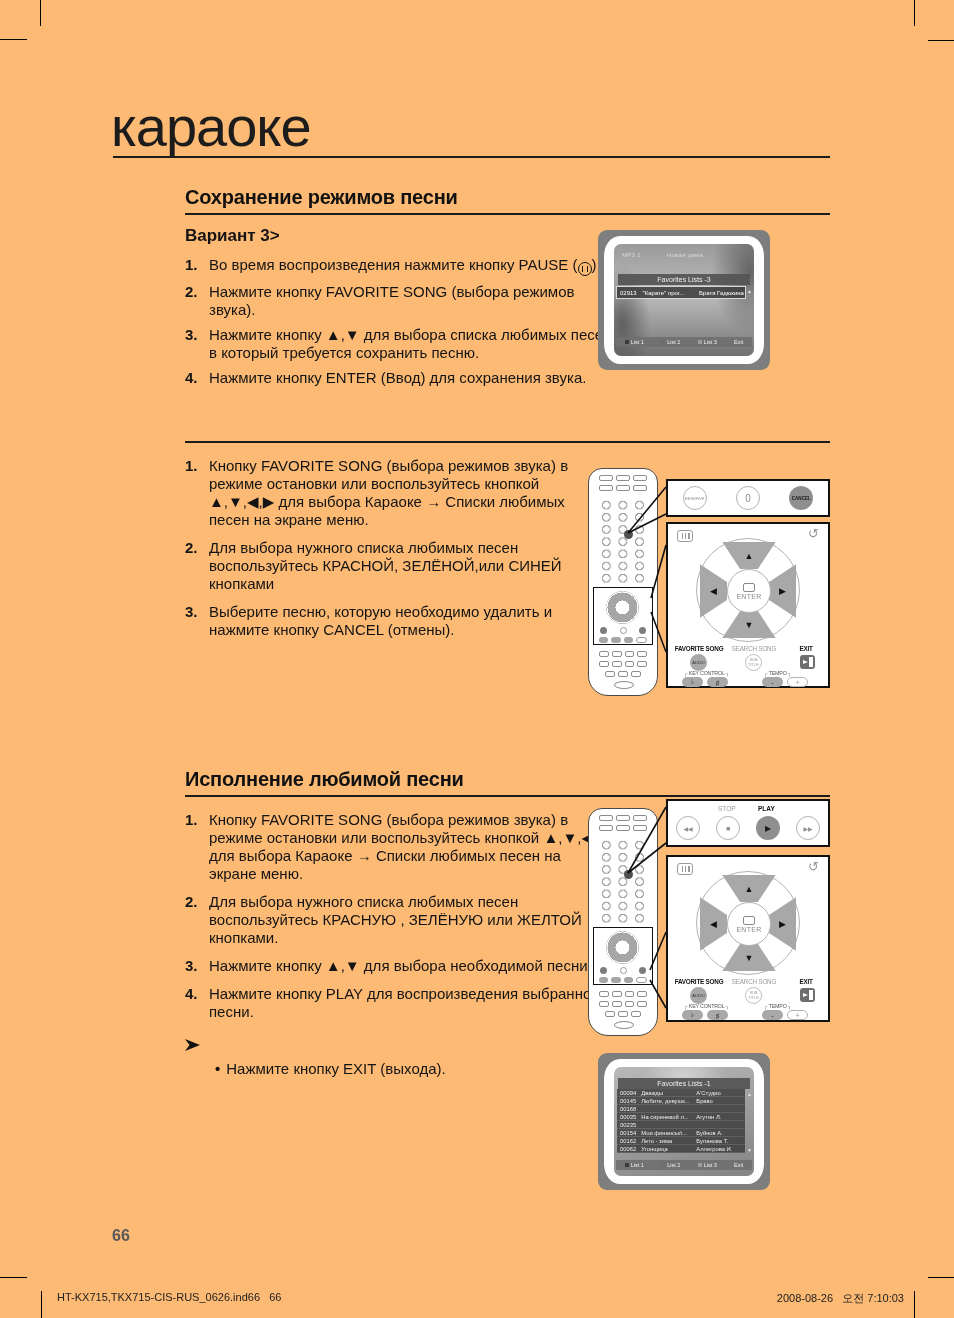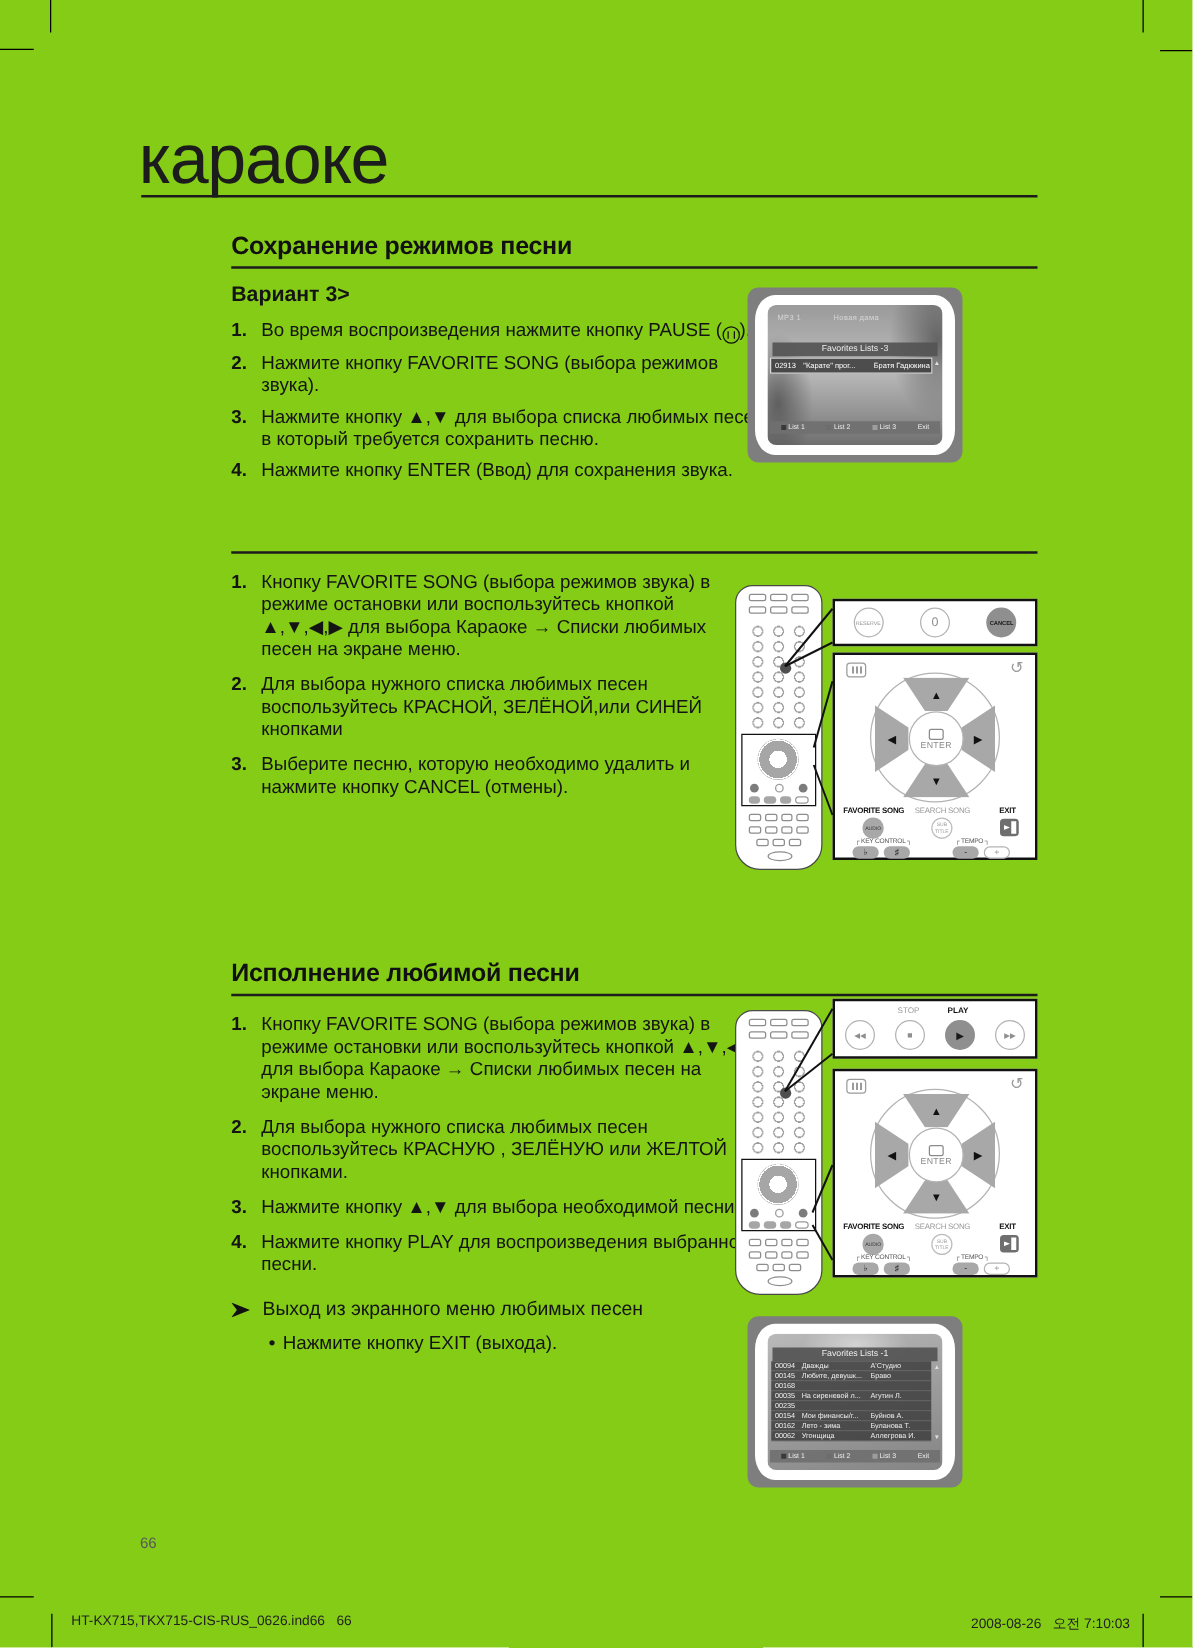--- a/index.html
+++ b/index.html
@@ -1,17 +1,17 @@
 <!DOCTYPE html>
 <html><head>
 <meta charset="utf-8">
 <style>
   *{margin:0;padding:0;box-sizing:border-box}
   html,body{background:#fff}
-  .page{position:relative;width:954px;height:1318px;background:#84cc16;overflow:hidden;
+  .page{position:relative;width:954px;height:1318px;background:#fdba74;overflow:hidden;
         font-family:"Liberation Sans","DejaVu Sans",sans-serif;color:#141414}
   .mark{position:absolute;background:#000}
   b{font-weight:normal}
 
   
   .doc-title{position:absolute;left:111px;top:94px;font-size:56px;font-weight:300;
              letter-spacing:-1px;color:#1c1c1c}
   .title-rule{position:absolute;left:113px;top:156px;width:717px;height:2px;background:#1c1c1c}
 
   
@@ -120,21 +120,21 @@
   .exit-btn::after{content:"";position:absolute;left:3px;top:5px;width:5px;height:4px;background:#fff;
                    clip-path:polygon(0 0,100% 50%,0 100%)}
   .pillbar-lab{position:absolute;top:146px;font-size:5.3px;color:#555;letter-spacing:-0.2px}
   .pillbar-lab::before{content:"┌ "}.pillbar-lab::after{content:" ┐"}
   .kc-lab{left:16px}.tp-lab{left:96px}
   .cpill{position:absolute;top:153px;width:21px;height:10px;border-radius:5px;background:#a8a8a8;
          display:flex;align-items:center;justify-content:center;font-size:7px;color:#222}
   .cpill.o{background:#fff;border:1px solid #b3b3b3;color:#9a9a9a}
 
   
-  .pagenum{position:absolute;left:112px;top:1227px;font-size:12px;font-weight:normal;color:#58585a}
+  .pagenum{position:absolute;left:112px;top:1227px;font-size:16px;font-weight:bold;color:#58585a}
   .footer-left{position:absolute;left:57px;top:1291px;font-size:11px;color:#222;white-space:pre}
   .footer-right{position:absolute;right:50px;top:1291px;font-size:11px;color:#222;white-space:pre}
 
   svg.lines{position:absolute;left:0;top:0;pointer-events:none}
 </style>
 </head>
 <body>
 
 <div class="page">
 
@@ -325,21 +325,20 @@
         <span class="num">3.</span>
         <span class="txt"><span>Нажмите кнопку </span><b>▲,▼</b><span> для выбора необходимой песни.</span></span>
       </div>
       <div class="step" style="margin-top:10px">
         <span class="num">4.</span>
         <span class="txt"><span>Нажмите кнопку </span><b>PLAY</b><span> для воспроизведения выбранной песни.</span></span>
       </div>
     </div>
     <div class="note">
       <span class="note-arrow"></span>
-      <span>Выход из экранного меню любимых песен</span>
     </div>
     <div class="note-bullet">
       <span class="dot">•</span><span><span>Нажмите кнопку </span><b>EXIT</b><span> (выхода).</span></span>
     </div>
   </div>
 
   <div class="remote" style="left:588px;top:808px">
     <div class="r-row" style="top:6px">
         <span class="r-rect"></span>
         <span class="r-rect"></span>

